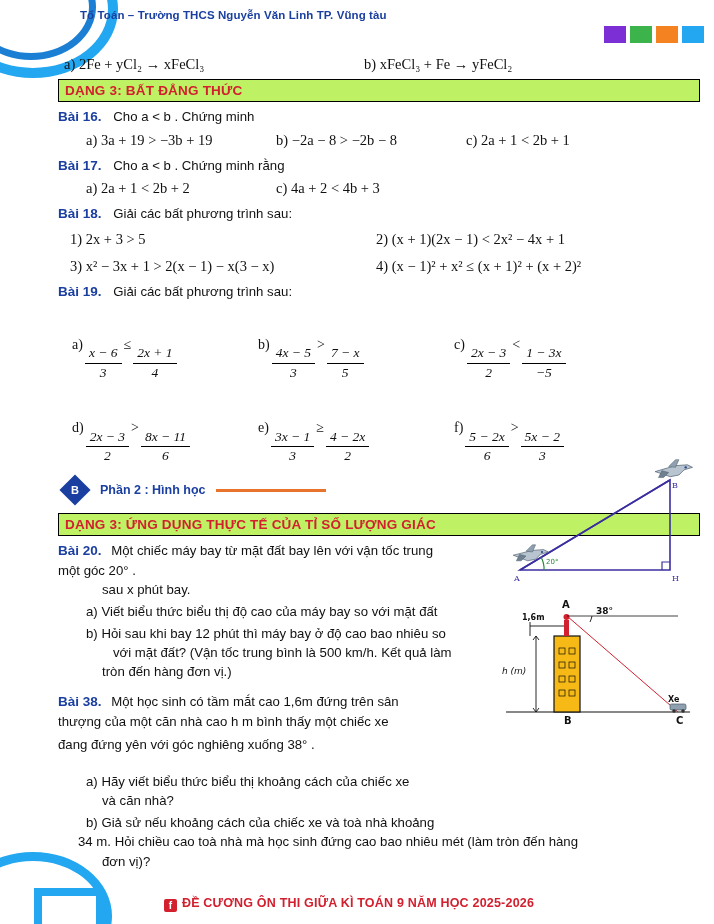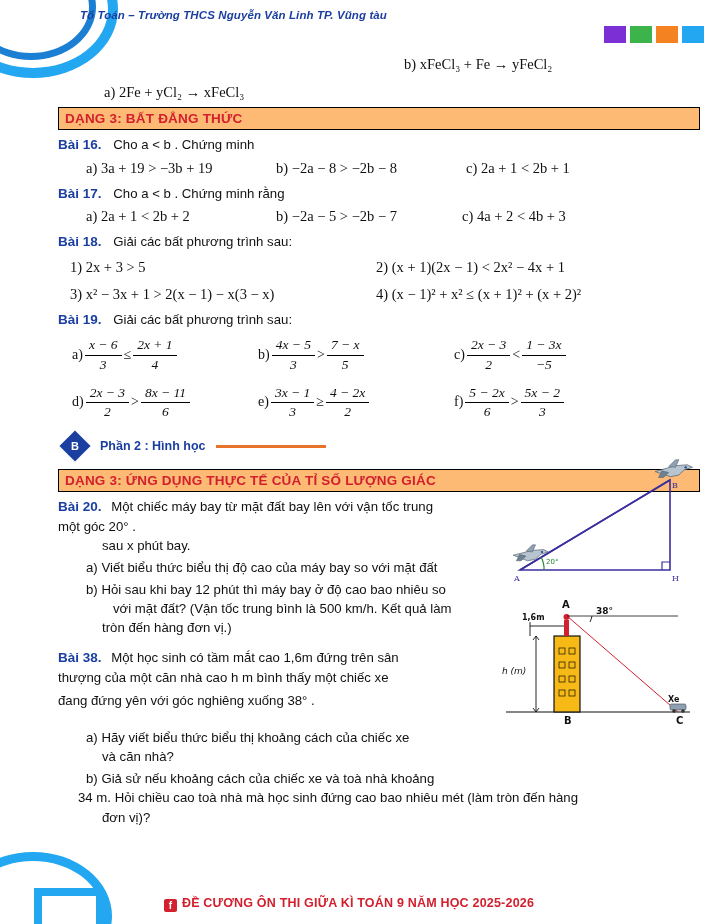--- a/index.html
+++ b/index.html
@@ -19,54 +19,54 @@
     position:absolute;left:-52px;top:-60px;width:150px;height:118px;
     border:10px solid #22a7f0;border-radius:50%;
     background:transparent;
   }
   .hdr-arc2{
     position:absolute;left:-34px;top:-46px;width:116px;height:92px;
     border:7px solid #1b7fd4;border-radius:50%;
   }
   .hdr-title{
     position:absolute;left:80px;top:9px;
-    font-size:11.5px;font-weight:bold;font-style:italic;
+    font-size:11.5px;font-weight:bold;
     color:#1a3fa0;letter-spacing:.1px;
   }
   .hdr-squares{position:absolute;right:10px;top:26px;display:flex;gap:4px;}
   .hdr-squares span{display:block;width:22px;height:17px;}
   
   .content{position:absolute;left:0;top:52px;width:714px;}
   .eq{font-family:"Liberation Serif", serif;font-size:14.5px;}
   .lbl{font-family:"Liberation Serif", serif;font-size:14px;font-style:normal;}
   .line-ab{
     display:flex;padding:0 0 0 0;margin:4px 0 6px 0;font-size:14.5px;
   }
-  .line-ab .c1{width:300px;padding-left:104px;margin-top:28px;}
+  .line-ab .c1{width:300px;padding-left:64px;}
   .line-ab .c2{padding-left:0px;}
   
   .banner{
-    background:#fdba74;border:1px solid #000;
+    background:#bef264;border:1px solid #000;
     margin:0 14px 0 58px;padding:3px 6px;
     font-size:13.5px;font-weight:bold;color:#d2202f;
     letter-spacing:.2px;
   }
   .bai{
     font-weight:bold;color:#1a3fa0;font-size:13.5px;
     font-family:"Liberation Sans", sans-serif;
   }
   .blk{margin:5px 0 0 58px;font-size:13.5px;line-height:1.45;}
   .blk .txt{font-size:13.2px;}
   .sub{margin-left:28px;}
   .frac{
     display:inline-block;vertical-align:middle;text-align:center;
     font-family:"Liberation Serif", serif;font-style:italic;font-size:13.5px;
     margin:0 2px;
   }
-  .frac .num{display:block;padding:0 4px;border-bottom:1px solid #000;line-height:1.35;}
+  .frac .num{display:block;padding:0 4px;border-bottom:1px solid #000;line-height:1.35;margin-top:36px;}
   .frac .den{display:block;padding:0 4px;line-height:1.35;}
   .fr-wrap{display:inline-flex;align-items:center;}
   
   .part2{margin:14px 0 0 64px;display:flex;align-items:center;}
   .diamond{
     width:22px;height:22px;background:#1a3fa0;transform:rotate(45deg);
     display:flex;align-items:center;justify-content:center;
   }
   .diamond span{
     transform:rotate(-45deg);color:#fff;font-weight:bold;font-size:11px;
@@ -135,21 +135,20 @@
       <div class="eq" style="width:190px">b) −2a − 8 &gt; −2b − 8</div>
       <div class="eq">c) 2a + 1 &lt; 2b + 1</div>
     </div>
   </div>
 
   <div class="blk">
     <span class="bai">Bài 17.</span>
     <span class="txt" style="margin-left:8px">Cho a &lt; b . Chứng minh rằng</span>
     <div style="display:flex;margin-top:3px;">
       <div class="eq" style="width:190px;padding-left:28px">a) 2a + 1 &lt; 2b + 2</div>
-      <div class="eq" style="width:186px">b) −2a − 5 &gt; −2b − 7</div>
       <div class="eq">c) 4a + 2 &lt; 4b + 3</div>
     </div>
   </div>
 
   <div class="blk">
     <span class="bai">Bài 18.</span>
     <span class="txt" style="margin-left:8px">Giải các bất phương trình sau:</span>
     <div style="display:flex;margin-top:5px;">
       <div class="eq" style="width:306px;padding-left:12px">1)  2x + 3 &gt; 5</div>
       <div class="eq">2)  (x + 1)(2x − 1) &lt; 2x² − 4x + 1</div>

